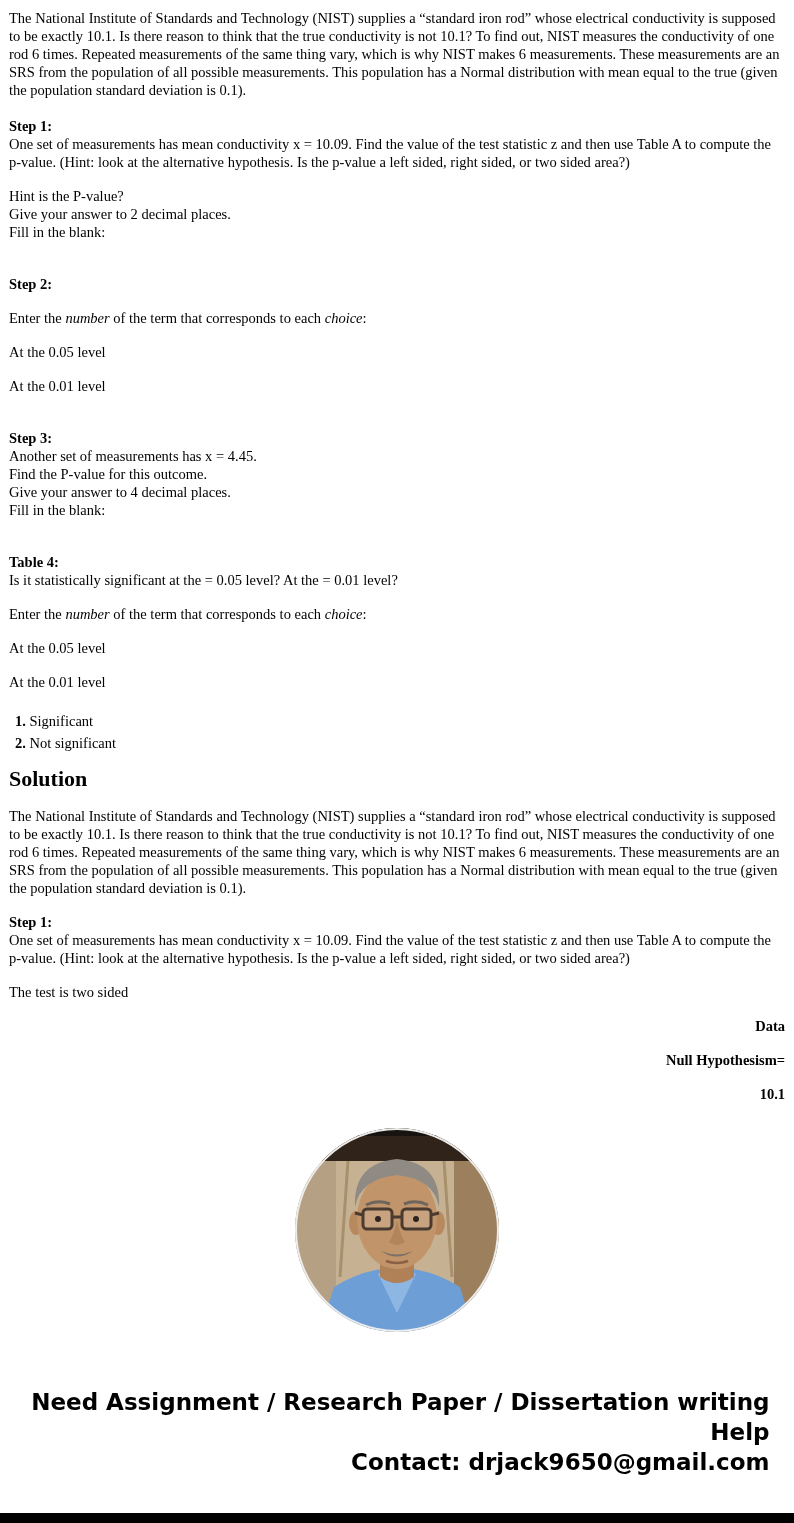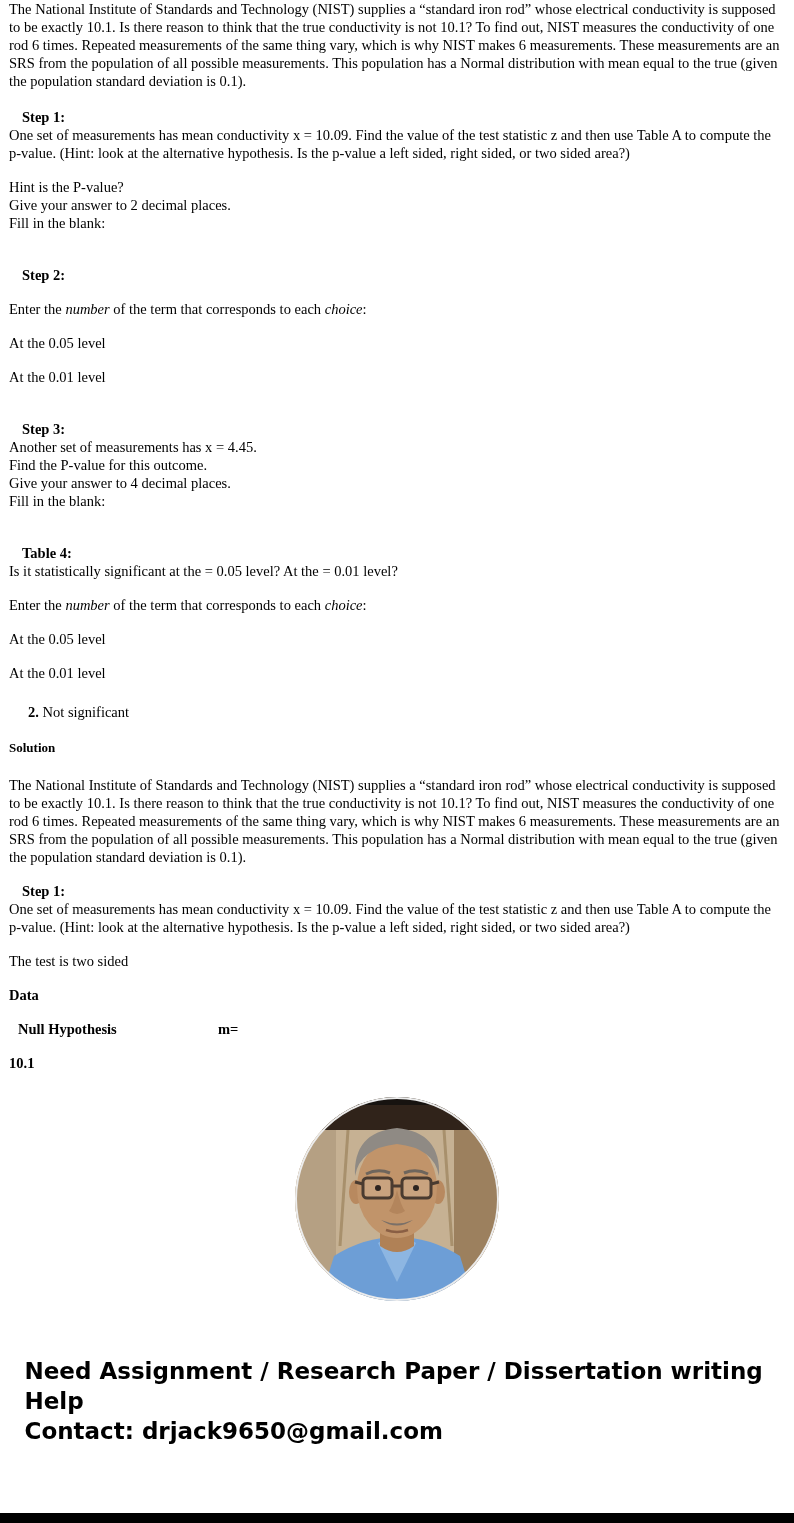--- a/index.html
+++ b/index.html
@@ -6,56 +6,56 @@
   html, body { margin: 0; padding: 0; background: #ffffff; }
   body {
     width: 794px;
     min-height: 1523px;
     display: flex;
     flex-direction: column;
     font-family: "Liberation Serif", serif;
     font-size: 14.5px;
     color: #000000;
   }
-  .content { flex: 1 0 auto; padding: 0 9px 0 9px; }
+  .content { flex: 1 0 auto; padding: 9px 9px 0 9px; }
   p { margin: 0; line-height: 18px; }
 
   .mb-16 { margin-bottom: 16px; }
   .mb-18 { margin-bottom: 18px; }
   .mb-19 { margin-bottom: 19px; }
   .mb-24 { margin-bottom: 24px; }
   .mb-34 { margin-bottom: 34px; }
 
-  b, .bold { font-weight: bold; margin-left: 13px; }
+  b, .bold { font-weight: bold; }
 
   .choices { margin: 0 0 14px 6px; }
   .choice { line-height: 22px; }
 
   .solution-heading {
-    font-size: 13px;
+    font-size: 22px;
     font-weight: bold;
     line-height: 21px;
     margin: 0 0 18px 0;
   }
 
-  .bold-row { font-weight: bold; }
+  .bold-row { font-weight: bold; text-align: right; }
   .nh-label { display: inline-block; width: 200px; margin-left: 9px; }
 
   .avatar-wrap {
     text-align: center;
     margin-bottom: 50px;
   }
   .avatar-wrap svg { display: inline-block; }
 
   .footer-banner {
     font-family: "DejaVu Sans", sans-serif;
     font-weight: bold;
     font-size: 23px;
     line-height: 30px;
-    text-align: left;
+    text-align: right;
     max-width: 745px;
     margin: 0 auto 0 auto;
   }
 
   .bottom-bar {
     height: 10px;
     background: #000000;
     flex-shrink: 0;
     margin-top: 17px;
   }
@@ -105,20 +105,24 @@
 
   <p class="mb-16">
     <span>Enter the </span><i>number</i><span> of the term that corresponds to each </span><i>choice</i><span>:</span>
   </p>
 
   <p class="mb-16">At the 0.05 level</p>
 
   <p class="mb-19">At the 0.01 level</p>
 
   <div class="choices">
+    <div class="choice">
+      <b>1.</b>
+      <span>Significant</span>
+    </div>
     <div class="choice">
       <b>2.</b>
       <span>Not significant</span>
     </div>
   </div>
 
   <div class="solution-heading">Solution</div>
 
   <p class="mb-16">The National Institute of Standards and Technology (NIST) supplies a “standard iron rod” whose electrical conductivity is supposed to be exactly 10.1. Is there reason to think that the true conductivity is not 10.1? To find out, NIST measures the conductivity of one rod 6 times. Repeated measurements of the same thing vary, which is why NIST makes 6 measurements. These measurements are an SRS from the population of all possible measurements. This population has a Normal distribution with mean equal to the true (given the population standard deviation is 0.1).</p>
 

